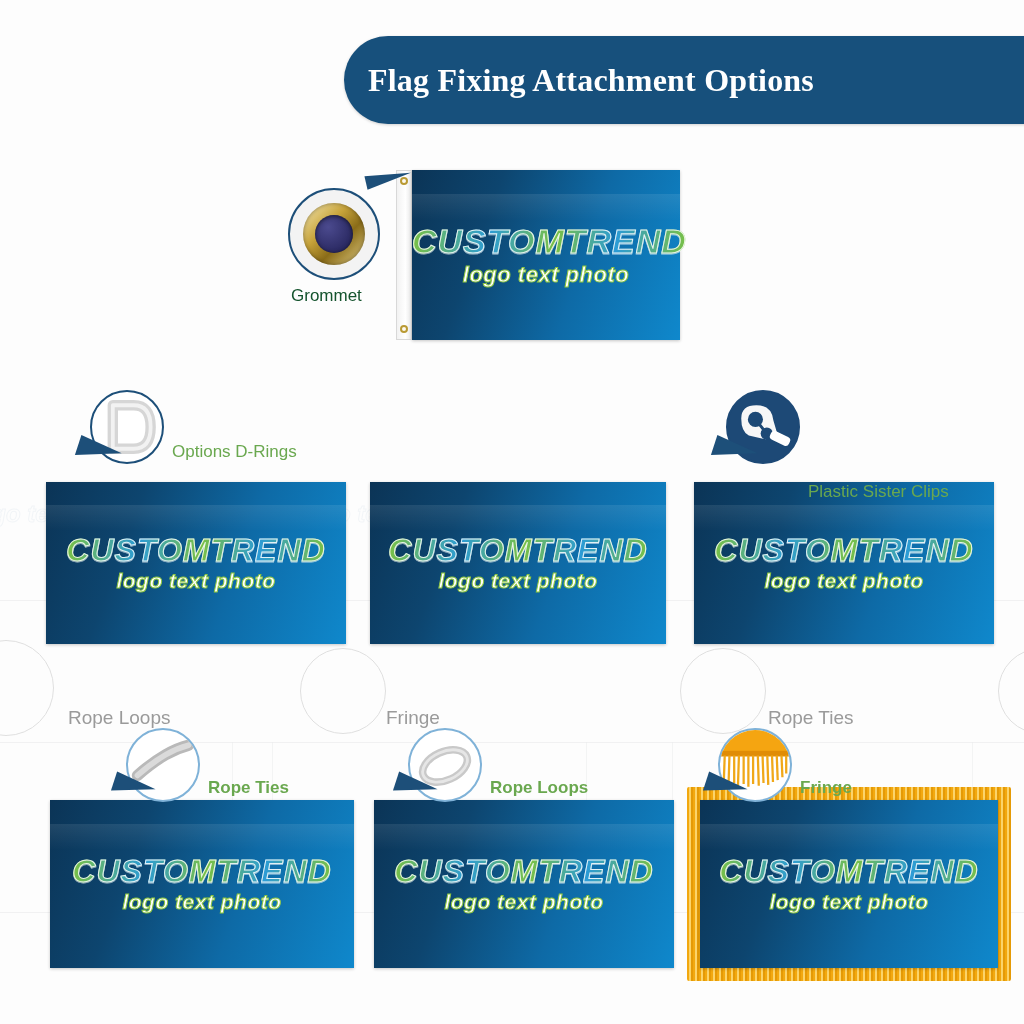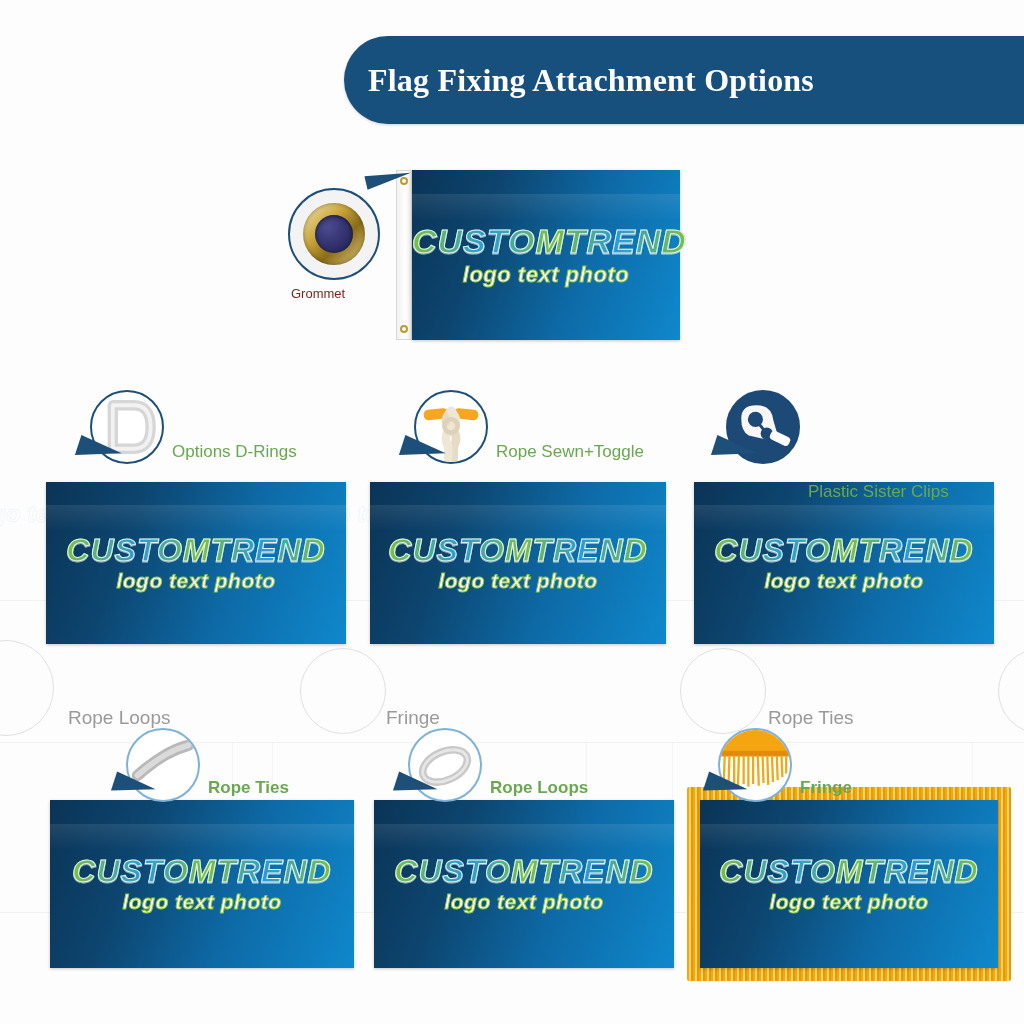--- a/index.html
+++ b/index.html
@@ -85,21 +85,21 @@
   .circle.faint{border-color:#7fb2d8;}
   .pointer{
     position:absolute;width:0;height:0;
     border-style:solid;pointer-events:none;
   }
   .label{
     position:absolute;white-space:nowrap;color:#6aa84f;
     font-size:17px;font-weight:400;
     font-family:"Liberation Sans","DejaVu Sans",sans-serif;
   }
-  .label.dark{color:#7f1d1d;font-size:13px;}
+  .label.dark{color:#14532d;font-size:17px;}
   .label.ghost{color:#9a9a9a;}
 
   
   .grommet-big{
     position:absolute;left:288px;top:188px;width:92px;height:92px;border-radius:50%;
     border:2px solid #1d4f79;background:#f3f3f3;box-sizing:border-box;
     display:flex;align-items:center;justify-content:center;
   }
   .grommet-ring1{
     width:62px;height:62px;border-radius:50%;
@@ -215,35 +215,20 @@
         <path d="M22 14 L44 14 Q62 14 62 37 Q62 60 44 60 L22 60 Z" fill="none" stroke="#d6d6d6" stroke-width="11" stroke-linejoin="round"></path>
         <path d="M22 14 L44 14 Q62 14 62 37 Q62 60 44 60 L22 60 Z" fill="none" stroke="#f2f2f2" stroke-width="4" stroke-linejoin="round"></path>
       </svg>
     </div>
     <div class="pointer" style="left:-14px;top:58px;border-width:5px 0 16px 44px;
                 border-color:transparent transparent transparent #1d4f79;
                 transform:rotate(18deg);transform-origin:right center;"></div>
     <div class="label" style="left:82px;top:52px;">Options D-Rings</div>
   </div>
 
-  <div class="callout" style="left:414px;top:390px;width:320px;height:100px;">
-    <div class="circle">
-      <svg class="icon-svg" viewBox="0 0 74 74">
-        <rect x="8" y="18" width="26" height="11" rx="5" fill="#f5a623" transform="rotate(-6 21 23)"></rect>
-        <rect x="40" y="18" width="26" height="11" rx="5" fill="#f5a623" transform="rotate(6 53 23)"></rect>
-        <path d="M37 20 C30 28 30 34 36 38 C43 43 44 50 40 58 L40 70" fill="none" stroke="#e6dcc6" stroke-width="9" stroke-linecap="round"></path>
-        <path d="M37 20 C44 28 44 34 38 38 C31 43 30 50 34 58 L34 70" fill="none" stroke="#efe7d6" stroke-width="9" stroke-linecap="round"></path>
-        <circle cx="37" cy="36" r="7" fill="none" stroke="#ddd2b8" stroke-width="5"></circle>
-      </svg>
-    </div>
-    <div class="pointer" style="left:-14px;top:58px;border-width:5px 0 16px 44px;
-                border-color:transparent transparent transparent #1d4f79;
-                transform:rotate(18deg);transform-origin:right center;"></div>
-    <div class="label" style="left:82px;top:52px;">Rope Sewn+Toggle</div>
-  </div>
 
   <div class="callout" style="left:726px;top:390px;width:300px;height:100px;">
     <div class="circle filled">
       <svg class="icon-svg" viewBox="0 0 74 74">
         <path d="M14 28 Q14 14 30 14 Q46 14 48 30 L52 44 L40 50 L22 46 Q14 42 14 28 Z" fill="#f7f7f7"></path>
         <circle cx="29" cy="29" r="8" fill="#1d4976"></circle>
         <circle cx="41" cy="44" r="6.5" fill="#1d4976"></circle>
         <path d="M29 29 L41 44 L58 56" stroke="#1d4976" stroke-width="3" fill="none"></path>
         <rect x="44" y="44" width="22" height="10" rx="4" fill="#ffffff" transform="rotate(26 55 49)"></rect>
       </svg>

